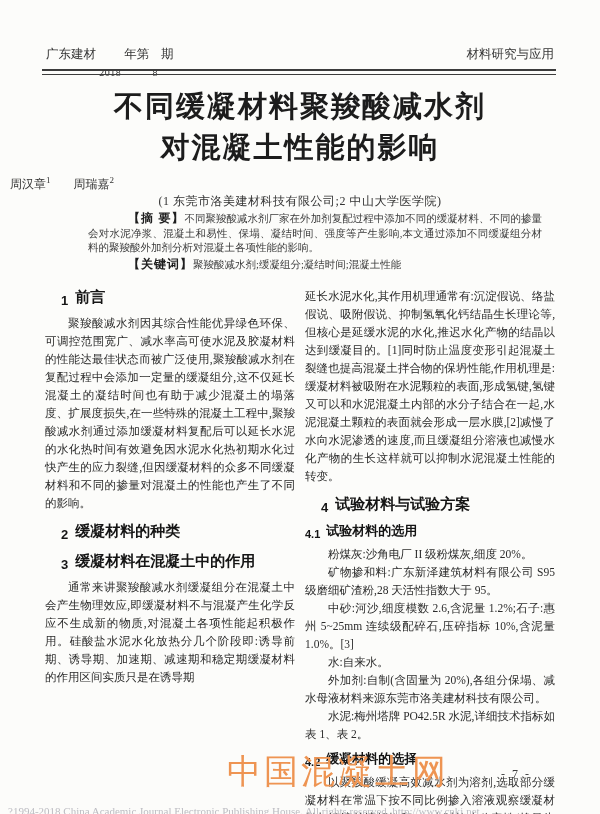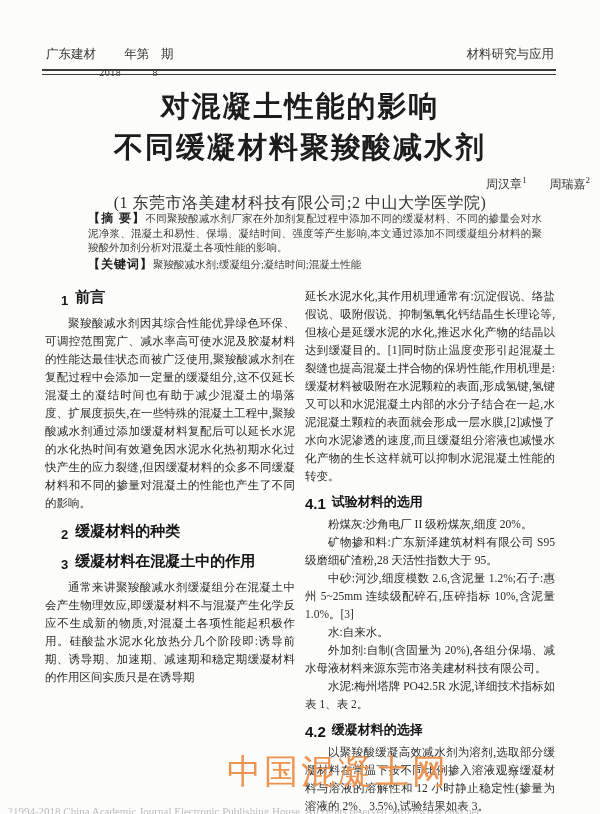--- a/index.html
+++ b/index.html
@@ -28,36 +28,36 @@
   
   .title{
     position:absolute;top:86px;left:0;width:100%;
     text-align:center;
     font-family:"Liberation Sans", sans-serif;
     font-weight:bold;font-size:29px;line-height:41px;
     letter-spacing:2px;color:#1c1c1c;
   }
   .authors{
     position:absolute;top:175px;left:0;width:100%;
-    text-align:right;font-size:12px;color:#333;
+    text-align:left;font-size:12px;color:#333;
   }
   .authors .au{margin:0 10px;}
   .authors sup{font-size:9px;}
   .affiliation{
     position:absolute;top:193px;left:0;width:100%;
-    text-align:center;font-size:16px;color:#333;letter-spacing:.5px;
+    text-align:center;font-size:12px;color:#333;letter-spacing:.5px;
   }
   
   .abstract{
     position:absolute;top:211px;left:88px;width:454px;
     font-size:10.5px;line-height:14.5px;text-align:justify;color:#3a3a3a;
   }
   .abstract .label,.keywords .label{
     font-family:"Liberation Sans", sans-serif;
-    font-weight:bold;font-size:12px;color:#1e1e1e;letter-spacing:1px;
+    font-weight:bold;font-size:12px;color:#1e1e1e;letter-spacing:1px;margin-left:40px;
   }
   .keywords{
     position:absolute;top:256px;left:88px;width:454px;
     font-size:10.5px;color:#3a3a3a;
   }
   
   .col{position:absolute;width:250px;top:287px;}
   .col-left{left:45px;}
   .col-right{left:305px;}
   .sec-h{
@@ -66,21 +66,21 @@
     font-size:15px;line-height:20px;
     margin:9px 0 6px 16px;
   }
   .sec-h .num{font-size:13px;position:relative;top:3px;margin-right:7px;font-weight:bold;}
   .sub-h{
     font-family:"Liberation Sans", sans-serif;
     font-weight:bold;color:#151515;
     font-size:13px;line-height:17px;
     margin:7px 0 5px 0;
   }
-  .sub-h .num{font-size:15px;position:relative;top:3px;margin-right:6px;}
+  .sub-h .num{font-size:11px;position:relative;top:3px;margin-right:6px;}
   .col p{
     margin:0;padding:0;
     font-size:11.5px;line-height:18px;
     text-align:justify;text-indent:2em;color:#2b2b2b;
   }
   .col p.noindent{text-indent:0;}
   .col-left .sec-h:first-child{margin-top:0;}
   
   .watermark{
     position:absolute;left:227px;top:749px;
@@ -108,22 +108,22 @@
       <span class="sub">2018</span>
       <span>年第</span>
       <span class="sub">8</span>
       <span>期</span>
     </span>
     <span>材料研究与应用</span>
   </div>
   <div class="head-rule"></div>
 
   <div class="title">
+    <div>不同缓凝材料聚羧酸减水剂</div>
     <div>对混凝土性能的影响</div>
-    <div>不同缓凝材料聚羧酸减水剂</div>
   </div>
 
   <div class="authors">
     <span class="au"><span>周汉章</span><sup>1</sup></span>
     <span class="au"><span>周瑞嘉</span><sup>2</sup></span>
   </div>
   <div class="affiliation">(1 东莞市洛美建材科技有限公司;2 中山大学医学院)</div>
 
   <div class="abstract">
     <span class="label">【摘  要】</span><span>不同聚羧酸减水剂厂家在外加剂复配过程中添加不同的缓凝材料、不同的掺量会对水泥净浆、混凝土和易性、保塌、凝结时间、强度等产生影响,本文通过添加不同缓凝组分材料的聚羧酸外加剂分析对混凝土各项性能的影响。</span>
@@ -145,20 +145,23 @@
 
     <div class="sec-h">
       <span class="num">3</span><span>缓凝材料在混凝土中的作用</span>
     </div>
     <p>通常来讲聚羧酸减水剂缓凝组分在混凝土中会产生物理效应,即缓凝材料不与混凝产生化学反应不生成新的物质,对混凝土各项性能起积极作用。硅酸盐水泥水化放热分几个阶段即:诱导前期、诱导期、加速期、减速期和稳定期缓凝材料的作用区间实质只是在诱导期</p>
   </div>
 
   <div class="col col-right">
     <p class="noindent">延长水泥水化,其作用机理通常有:沉淀假说、络盐假说、吸附假说、抑制氢氧化钙结晶生长理论等,但核心是延缓水泥的水化,推迟水化产物的结晶以达到缓凝目的。[1]同时防止温度变形引起混凝土裂缝也提高混凝土拌合物的保坍性能,作用机理是:缓凝材料被吸附在水泥颗粒的表面,形成氢键,氢键又可以和水泥混凝土内部的水分子结合在一起,水泥混凝土颗粒的表面就会形成一层水膜,[2]减慢了水向水泥渗透的速度,而且缓凝组分溶液也减慢水化产物的生长这样就可以抑制水泥混凝土性能的转变。</p>
 
+    <div class="sec-h">
+      <span class="num">4</span><span>试验材料与试验方案</span>
+    </div>
 
     <div class="sub-h">
       <span class="num">4.1</span><span>试验材料的选用</span>
     </div>
     <p>粉煤灰:沙角电厂 II 级粉煤灰,细度 20%。</p>
     <p>矿物掺和料:广东新泽建筑材料有限公司 S95 级磨细矿渣粉,28 天活性指数大于 95。</p>
     <p>中砂:河沙,细度模数 2.6,含泥量 1.2%;石子:惠州 5~25mm 连续级配碎石,压碎指标 10%,含泥量 1.0%。[3]</p>
     <p>水:自来水。</p>
     <p>外加剂:自制(含固量为 20%),各组分保塌、减水母液材料来源东莞市洛美建材科技有限公司。</p>
     <p>水泥:梅州塔牌 PO42.5R 水泥,详细技术指标如表 1、表 2。</p>

